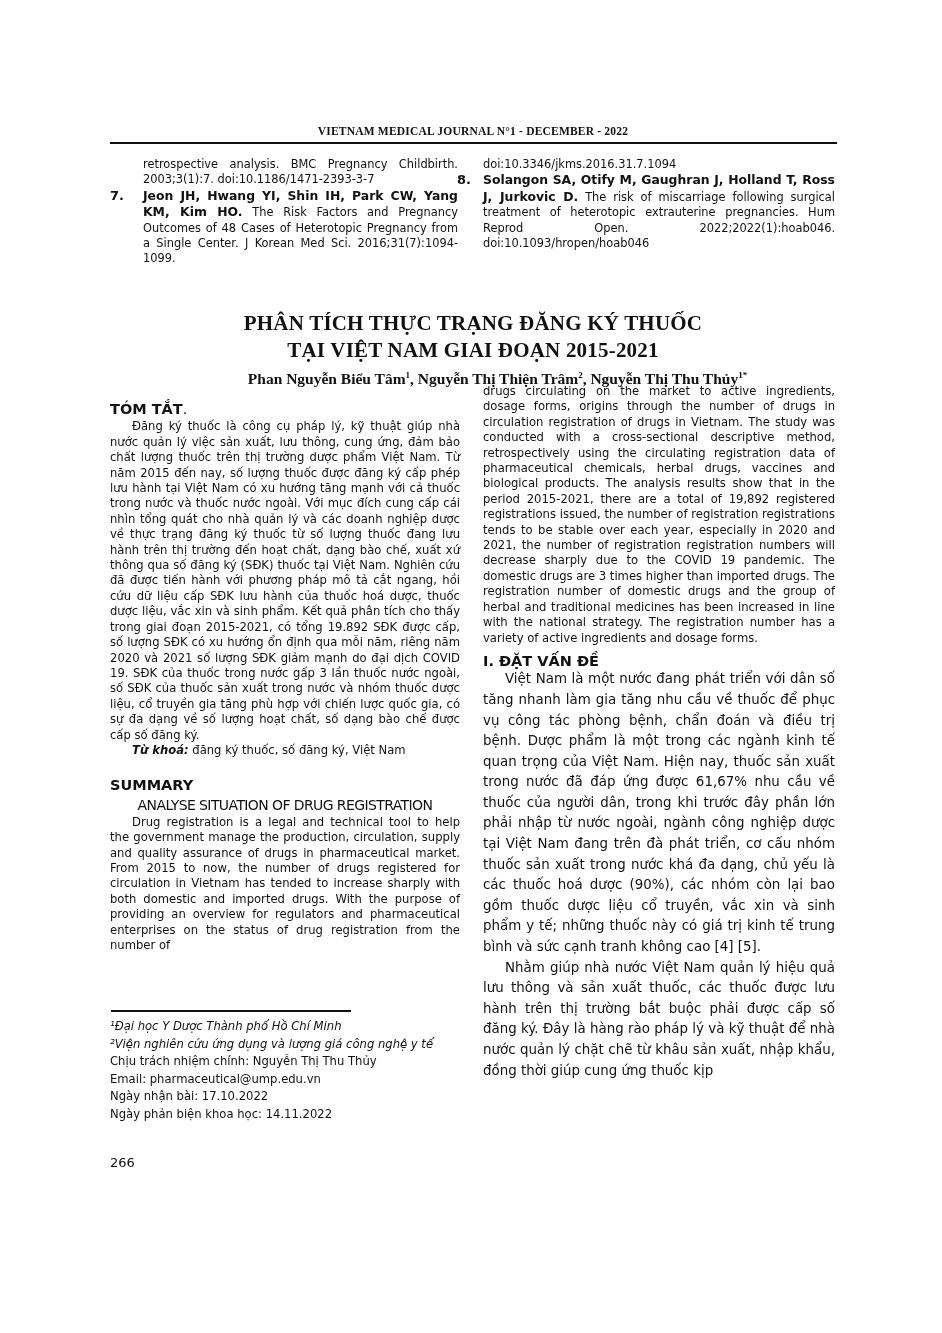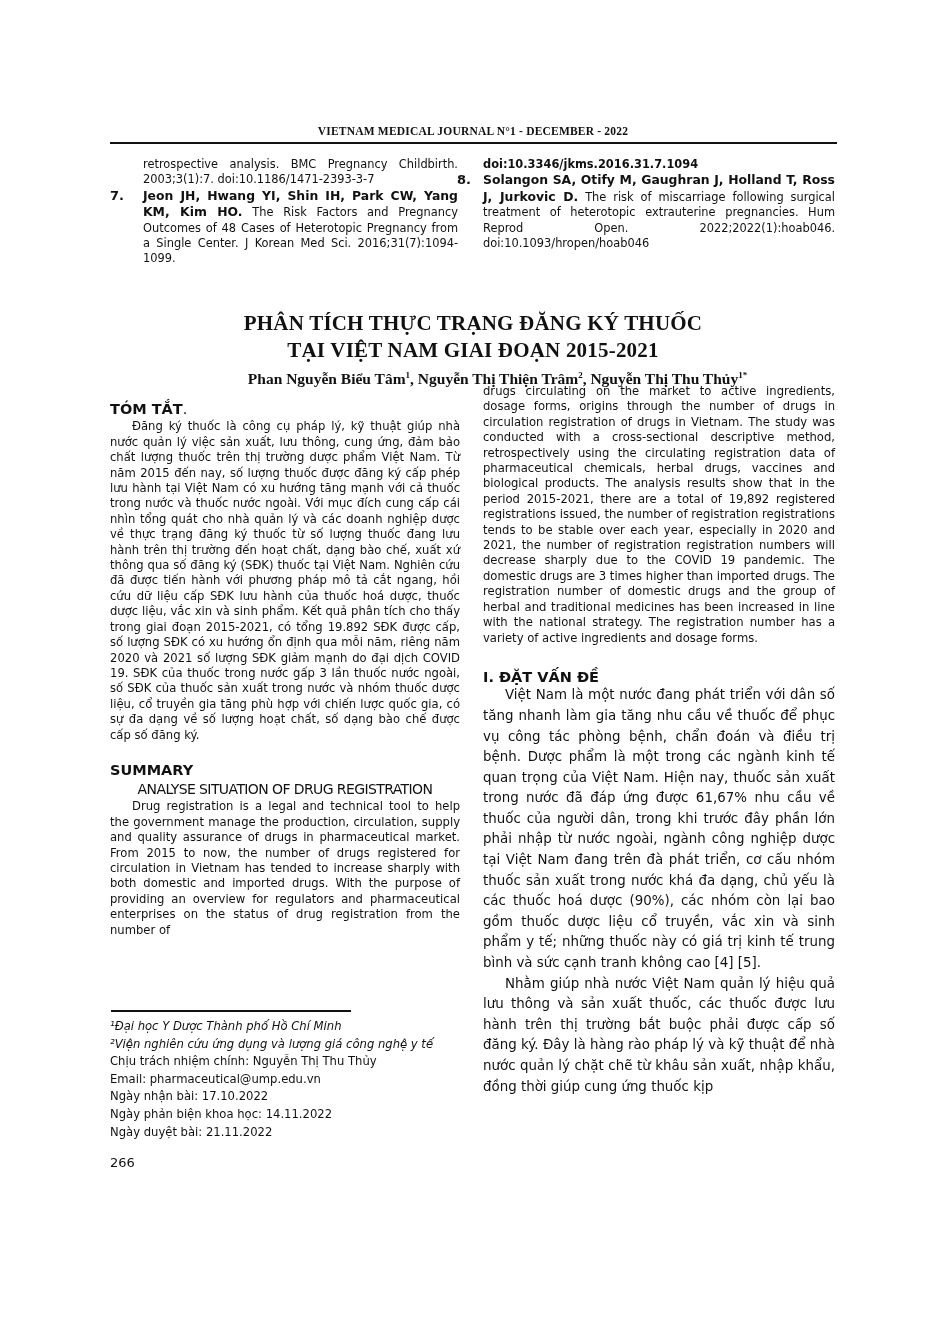--- a/index.html
+++ b/index.html
@@ -33,60 +33,60 @@
 
 <div class="abs col" style="left:110px; top:157px; width:348px; font-size:11.4px;">
   <p style="padding-left:33px;">retrospective analysis. BMC Pregnancy Childbirth. 2003;3(1):7. doi:10.1186/1471-2393-3-7</p>
   <div class="ref">
     <span class="ref-num">7.</span>
     <span class="ref-body"><span class="ref-authors">Jeon JH, Hwang YI, Shin IH, Park CW, Yang KM, Kim HO.</span><span> The Risk Factors and Pregnancy Outcomes of 48 Cases of Heterotopic Pregnancy from a Single Center. J Korean Med Sci. 2016;31(7):1094-1099.</span></span>
   </div>
 </div>
 
 <div class="abs col" style="left:483px; top:157px; width:352px; font-size:11.4px;">
-  <p style="padding-left:0px;font-weight:bold;">doi:10.3346/jkms.2016.31.7.1094</p>
+  <p style="padding-left:0px;">doi:10.3346/jkms.2016.31.7.1094</p>
   <div class="ref" style="margin-left:-26px;">
     <span class="ref-num" style="width:26px;">8.</span>
     <span class="ref-body"><span class="ref-authors">Solangon SA, Otify M, Gaughran J, Holland T, Ross J, Jurkovic D.</span><span> The risk of miscarriage following surgical treatment of heterotopic extrauterine pregnancies. Hum Reprod Open. 2022;2022(1):hoab046. doi:10.1093/hropen/hoab046</span></span>
   </div>
 </div>
 
 <div class="abs title-main">
   <div>PHÂN TÍCH THỰC TRẠNG ĐĂNG KÝ THUỐC</div>
   <div>TẠI VIỆT NAM GIAI ĐOẠN 2015-2021</div>
 </div>
 
 <div class="abs authors">
   <span>Phan Nguyễn Biểu Tâm</span><sup>1</sup><span>, </span>
   <span>Nguyễn Thị Thiện Trâm</span><sup>2</sup><span>, </span>
   <span>Nguyễn Thị Thu Thủy</span><sup>1*</sup>
 </div>
 
 <div class="abs col" style="left:110px; top:402px; width:350px;">
   <div class="sec-head" style="margin-bottom:2px;"><span>TÓM TẮT</span><span style="font-weight:normal;">.</span></div>
   <p class="indent">Đăng ký thuốc là công cụ pháp lý, kỹ thuật giúp nhà nước quản lý việc sản xuất, lưu thông, cung ứng, đảm bảo chất lượng thuốc trên thị trường dược phẩm Việt Nam. Từ năm 2015 đến nay, số lượng thuốc được đăng ký cấp phép lưu hành tại Việt Nam có xu hướng tăng mạnh với cả thuốc trong nước và thuốc nước ngoài. Với mục đích cung cấp cái nhìn tổng quát cho nhà quản lý và các doanh nghiệp dược về thực trạng đăng ký thuốc từ số lượng thuốc đang lưu hành trên thị trường đến hoạt chất, dạng bào chế, xuất xứ thông qua số đăng ký (SĐK) thuốc tại Việt Nam. Nghiên cứu đã được tiến hành với phương pháp mô tả cắt ngang, hồi cứu dữ liệu cấp SĐK lưu hành của thuốc hoá dược, thuốc dược liệu, vắc xin và sinh phẩm. Kết quả phân tích cho thấy trong giai đoạn 2015-2021, có tổng 19.892 SĐK được cấp, số lượng SĐK có xu hướng ổn định qua mỗi năm, riêng năm 2020 và 2021 số lượng SĐK giảm mạnh do đại dịch COVID 19. SĐK của thuốc trong nước gấp 3 lần thuốc nước ngoài, số SĐK của thuốc sản xuất trong nước và nhóm thuốc dược liệu, cổ truyền gia tăng phù hợp với chiến lược quốc gia, có sự đa dạng về số lượng hoạt chất, số dạng bào chế được cấp số đăng ký.</p>
+  <p class="indent"><span class="kw-label">Từ khoá:</span><span> đăng ký thuốc, số đăng ký, Việt Nam</span></p>
 
   <div class="sec-head" style="margin-top:20px; margin-bottom:2px;">SUMMARY</div>
   <div class="summary-title">
     <div>ANALYSE SITUATION OF DRUG REGISTRATION</div>
   </div>
   <p class="indent">Drug registration is a legal and technical tool to help the government manage the production, circulation, supply and quality assurance of drugs in pharmaceutical market. From 2015 to now, the number of drugs registered for circulation in Vietnam has tended to increase sharply with both domestic and imported drugs. With the purpose of providing an overview for regulators and pharmaceutical enterprises on the status of drug registration from the number of</p>
 </div>
 
 <div class="abs rule-short"></div>
 <div class="abs foot" style="left:110px; top:1018px; width:360px;">
   <div style="font-style:italic;">¹Đại học Y Dược Thành phố Hồ Chí Minh</div>
   <div style="font-style:italic;">²Viện nghiên cứu ứng dụng và lượng giá công nghệ y tế</div>
   <div>Chịu trách nhiệm chính: Nguyễn Thị Thu Thủy</div>
   <div>Email: pharmaceutical@ump.edu.vn</div>
   <div>Ngày nhận bài: 17.10.2022</div>
   <div>Ngày phản biện khoa học: 14.11.2022</div>
-  <div>Ngày duyệt bài: 21.11.2022</div>
 </div>
 <div class="abs page-num">266</div>
 
 <div class="abs col" style="left:483px; top:384px; width:352px;">
   <p>drugs circulating on the market to active ingredients, dosage forms, origins through the number of drugs in circulation registration of drugs in Vietnam. The study was conducted with a cross-sectional descriptive method, retrospectively using the circulating registration data of pharmaceutical chemicals, herbal drugs, vaccines and biological products. The analysis results show that in the period 2015-2021, there are a total of 19,892 registered registrations issued, the number of registration registrations tends to be stable over each year, especially in 2020 and 2021, the number of registration registration numbers will decrease sharply due to the COVID 19 pandemic. The domestic drugs are 3 times higher than imported drugs. The registration number of domestic drugs and the group of herbal and traditional medicines has been increased in line with the national strategy. The registration number has a variety of active ingredients and dosage forms.</p>
 
-  <div class="sec-head" style="margin-top:24px;">I. ĐẶT VẤN ĐỀ</div>
+  <div class="sec-head" style="margin-top:8px;">I. ĐẶT VẤN ĐỀ</div>
   <p class="indent big">Việt Nam là một nước đang phát triển với dân số tăng nhanh làm gia tăng nhu cầu về thuốc để phục vụ công tác phòng bệnh, chẩn đoán và điều trị bệnh. Dược phẩm là một trong các ngành kinh tế quan trọng của Việt Nam. Hiện nay, thuốc sản xuất trong nước đã đáp ứng được 61,67% nhu cầu về thuốc của người dân, trong khi trước đây phần lớn phải nhập từ nước ngoài, ngành công nghiệp dược tại Việt Nam đang trên đà phát triển, cơ cấu nhóm thuốc sản xuất trong nước khá đa dạng, chủ yếu là các thuốc hoá dược (90%), các nhóm còn lại bao gồm thuốc dược liệu cổ truyền, vắc xin và sinh phẩm y tế; những thuốc này có giá trị kinh tế trung bình và sức cạnh tranh không cao [4] [5].</p>
   <p class="indent big">Nhằm giúp nhà nước Việt Nam quản lý hiệu quả lưu thông và sản xuất thuốc, các thuốc được lưu hành trên thị trường bắt buộc phải được cấp số đăng ký. Đây là hàng rào pháp lý và kỹ thuật để nhà nước quản lý chặt chẽ từ khâu sản xuất, nhập khẩu, đồng thời giúp cung ứng thuốc kịp</p>
 </div>
 
 </body></html>

